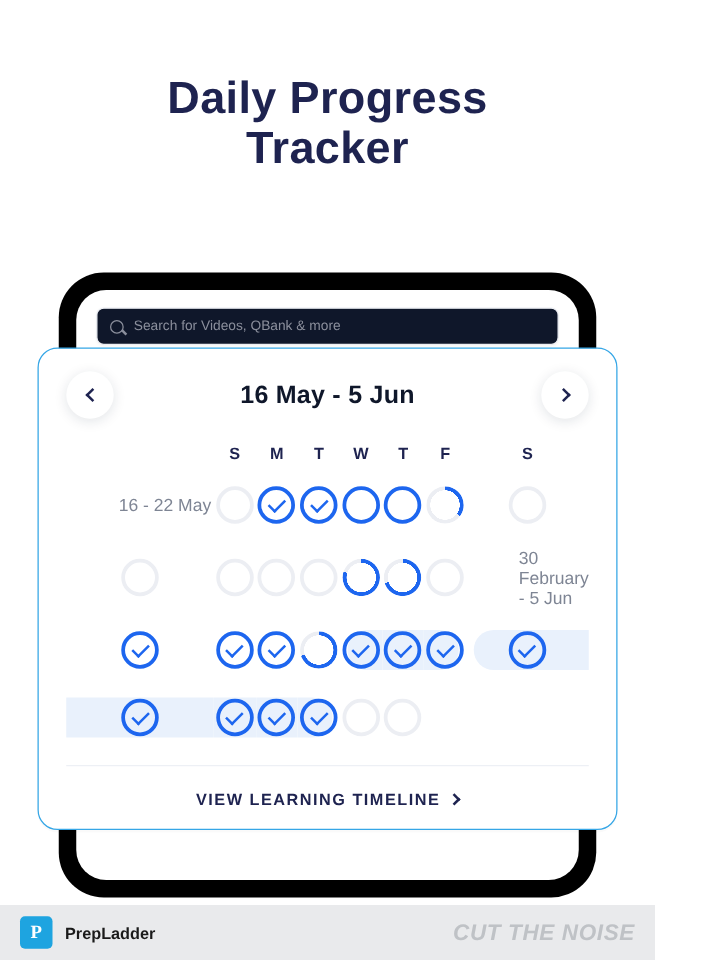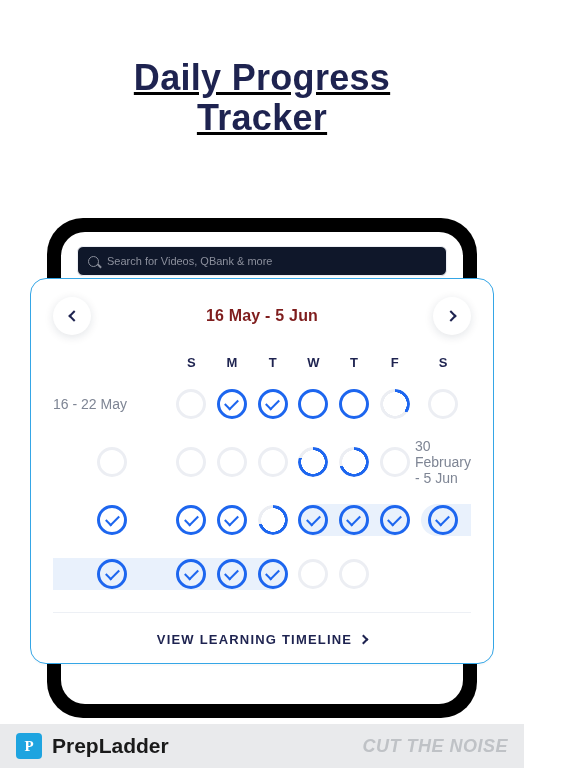--- a/index.html
+++ b/index.html
@@ -1,41 +1,41 @@
 <!DOCTYPE html>
 <html><head>
 <meta charset="utf-8">
 <style>
   * { box-sizing: border-box; margin: 0; padding: 0; }
   html, body { width: 576px; height: 768px; font-family: -apple-system, BlinkMacSystemFont, "Segoe UI", Arial, sans-serif; background: #fff; overflow: hidden; }
-  .stage { position: relative; width: 524px; height: 768px; text-decoration: underline; }
+  .stage { position: relative; width: 524px; height: 768px; }
 
   .title { text-align: center; font-size: 36px; font-weight: 800; color: #1e2350; line-height: 1.1; padding-top: 58px; font-family: Arial Narrow, Impact, "Arial Black", sans-serif; letter-spacing: 0.3px; }
   .title span { display: block; }
 
   
   .tablet { position: absolute; top: 218px; left: 50%; transform: translateX(-50%); width: 430px; height: 500px; background: #000; border-radius: 36px; padding: 14px; z-index: 1; }
   .tablet-inner { background: #fff; width: 100%; height: 100%; border-radius: 24px; padding: 14px 16px; }
   .searchbar { display: flex; align-items: center; gap: 8px; background: #0f172a; border: 1px solid #eceef3; border-radius: 6px; padding: 8px 10px; font-size: 11px; color: #8b8f9c; box-shadow: 0 1px 2px rgba(0,0,0,.03); }
   .search-ico { width: 11px; height: 11px; border: 1.5px solid #8b8f9c; border-radius: 50%; position: relative; }
   .search-ico::after { content:""; position:absolute; width:5px; height:1.5px; background:#8b8f9c; transform: rotate(45deg); right:-4px; bottom:-1px; }
 
   
   .card { position: absolute; top: 278px; left: 30px; right: 30px; background: #fff; border: 1.5px solid #35a6e6; border-radius: 16px; padding: 18px 22px 14px; z-index: 5; box-shadow: 0 2px 0 rgba(0,0,0,0.02); }
 
   .card-header { display: flex; align-items: center; justify-content: space-between; margin-bottom: 20px; }
   .nav-btn { width: 38px; height: 38px; border-radius: 50%; background: #fff; box-shadow: 0 2px 10px rgba(20,30,60,0.12); display: flex; align-items: center; justify-content: center; cursor: pointer; }
   .chev { width: 8px; height: 8px; border-left: 2.5px solid #1e2350; border-bottom: 2.5px solid #1e2350; }
   .chev.left { transform: rotate(45deg); margin-left: 3px; }
   .chev.right { transform: rotate(-135deg); margin-right: 3px; }
-  .range { font-size: 16px; font-weight: 700; color: #7f1d1d; letter-spacing: .2px; }
+  .range { font-size: 20px; font-weight: 700; color: #0f172a; letter-spacing: .2px; }
 
   .grid { display: grid; grid-template-columns: 118px repeat(7, 1fr); row-gap: 14px; align-items: center; }
   .hdr { font-size: 13px; font-weight: 700; color: #1e2350; text-align: center; }
-  .row-label { font-size: 14px; color: #7e8594; }
+  .row-label { font-size: 14px; color: #7e8594; margin-left: 42px; }
   .row-label.strong { color: #1e2350; font-weight: 700; }
 
   .cell { display: flex; justify-content: center; align-items: center; height: 40px; position: relative; }
   .cell.band::before { content:""; position:absolute; left:0; right:0; top:4px; bottom:4px; background:#e9f1fc; z-index:0; }
   .cell.band.first::before { border-top-left-radius: 20px; border-bottom-left-radius: 20px; left: 6px; }
   .cell.band.last::before  { border-top-right-radius: 20px; border-bottom-right-radius: 20px; right: 6px; }
   .cell > * { z-index: 1; }
 
   .ring { width: 30px; height: 30px; border-radius: 50%; display:flex; align-items:center; justify-content:center; }
   .ring.empty { border: 3px solid #eceef3; }
@@ -46,21 +46,21 @@
   .arc { width: 30px; height: 30px; border-radius: 50%; }
 
   .divider { height: 1px; background: #edf0f5; margin: 18px 0 12px; }
   .timeline-link { display:flex; align-items:center; justify-content:center; gap:8px; font-size: 13px; font-weight: 800; letter-spacing: 1.2px; color:#1e2350; cursor:pointer; padding: 4px 0 2px; margin-top: 15px; }
   .tl-chev { width: 7px; height: 7px; border-right: 2px solid #1e2350; border-bottom: 2px solid #1e2350; transform: rotate(-45deg); }
 
   
   .footer { position: absolute; left:0; right:0; bottom:0; height: 44px; background: #e9eaec; display:flex; align-items:center; justify-content:space-between; padding: 0 16px; z-index: 20; }
   .brand { display:flex; align-items:center; gap:10px; }
   .brand-logo { width: 26px; height: 26px; background: #1ea4e0; border-radius: 4px; display:flex; align-items:center; justify-content:center; color:#fff; font-weight:800; font-size:15px; font-family: Georgia, serif; }
-  .brand-name { font-size: 21px; font-weight: 600; color:#1a1a1a; }
+  .brand-name { font-size: 13px; font-weight: 600; color:#1a1a1a; }
   .tagline { font-size: 18px; font-weight: 900; font-style: italic; color: #bfc2c6; letter-spacing: .5px; }
 </style>
 </head>
 <body>
 <div class="stage">
 
   <h1 class="title">
     <span>Daily Progress</span>
     <span>Tracker</span>
   </h1>

